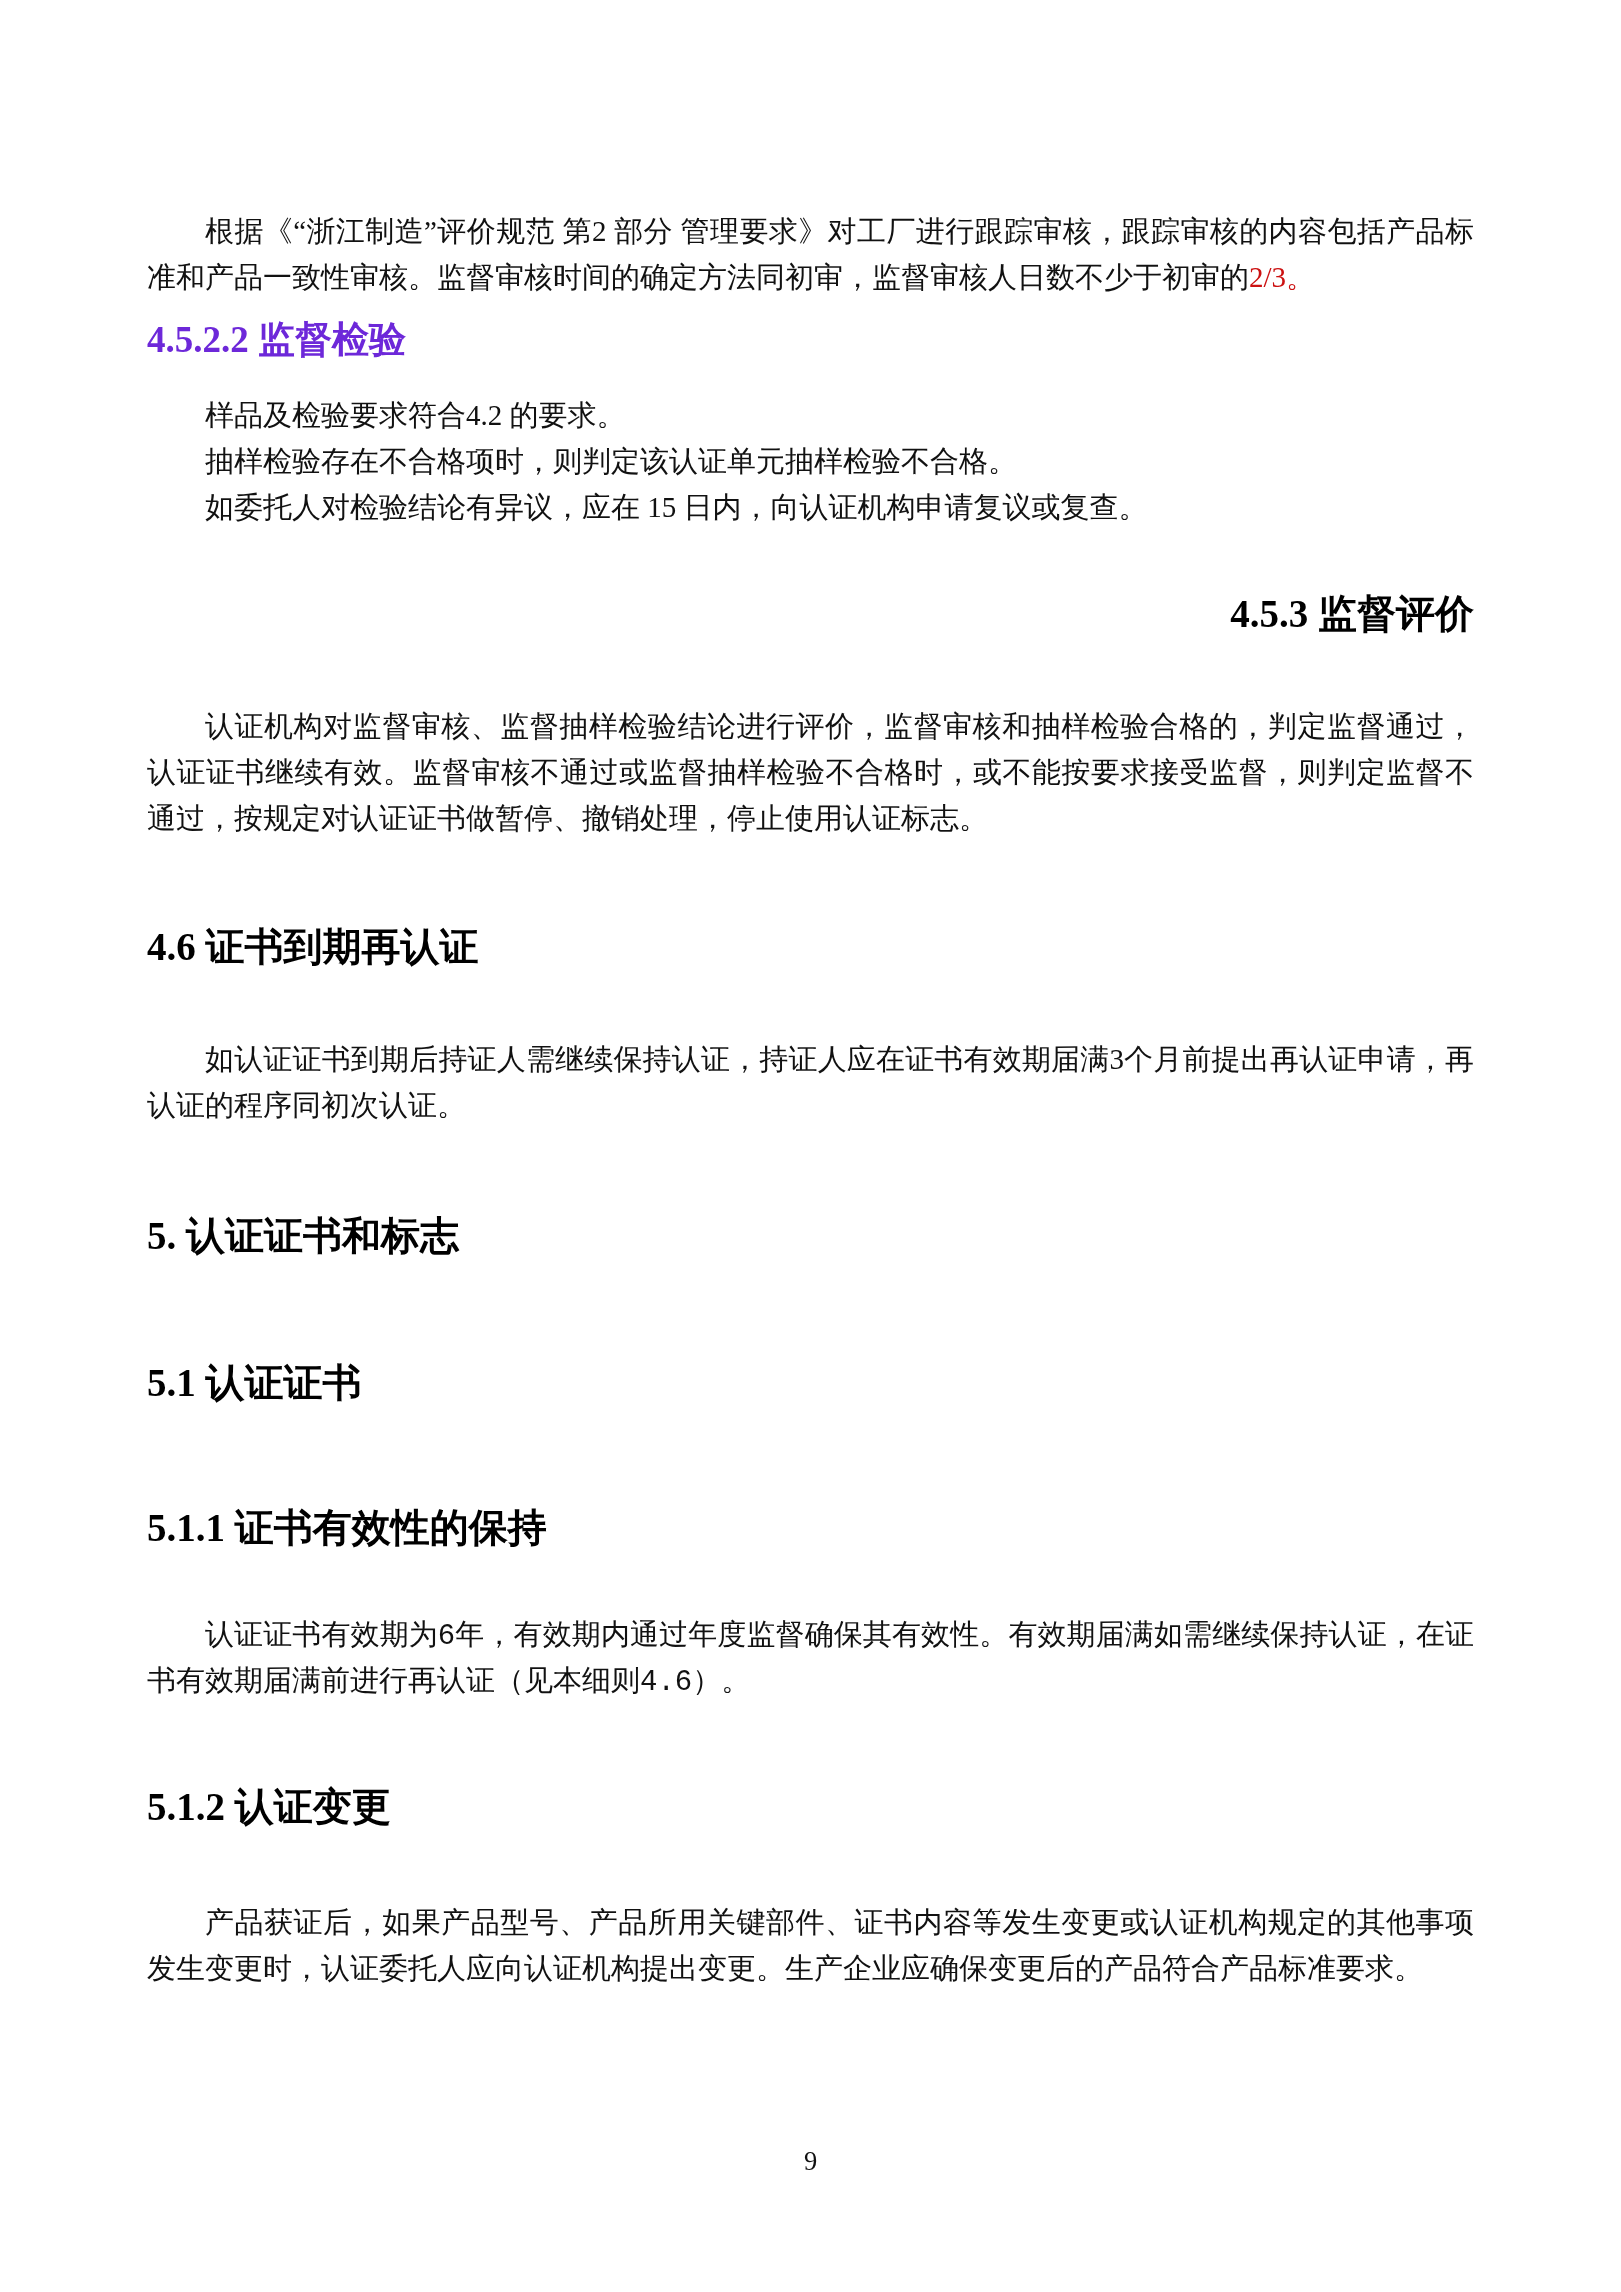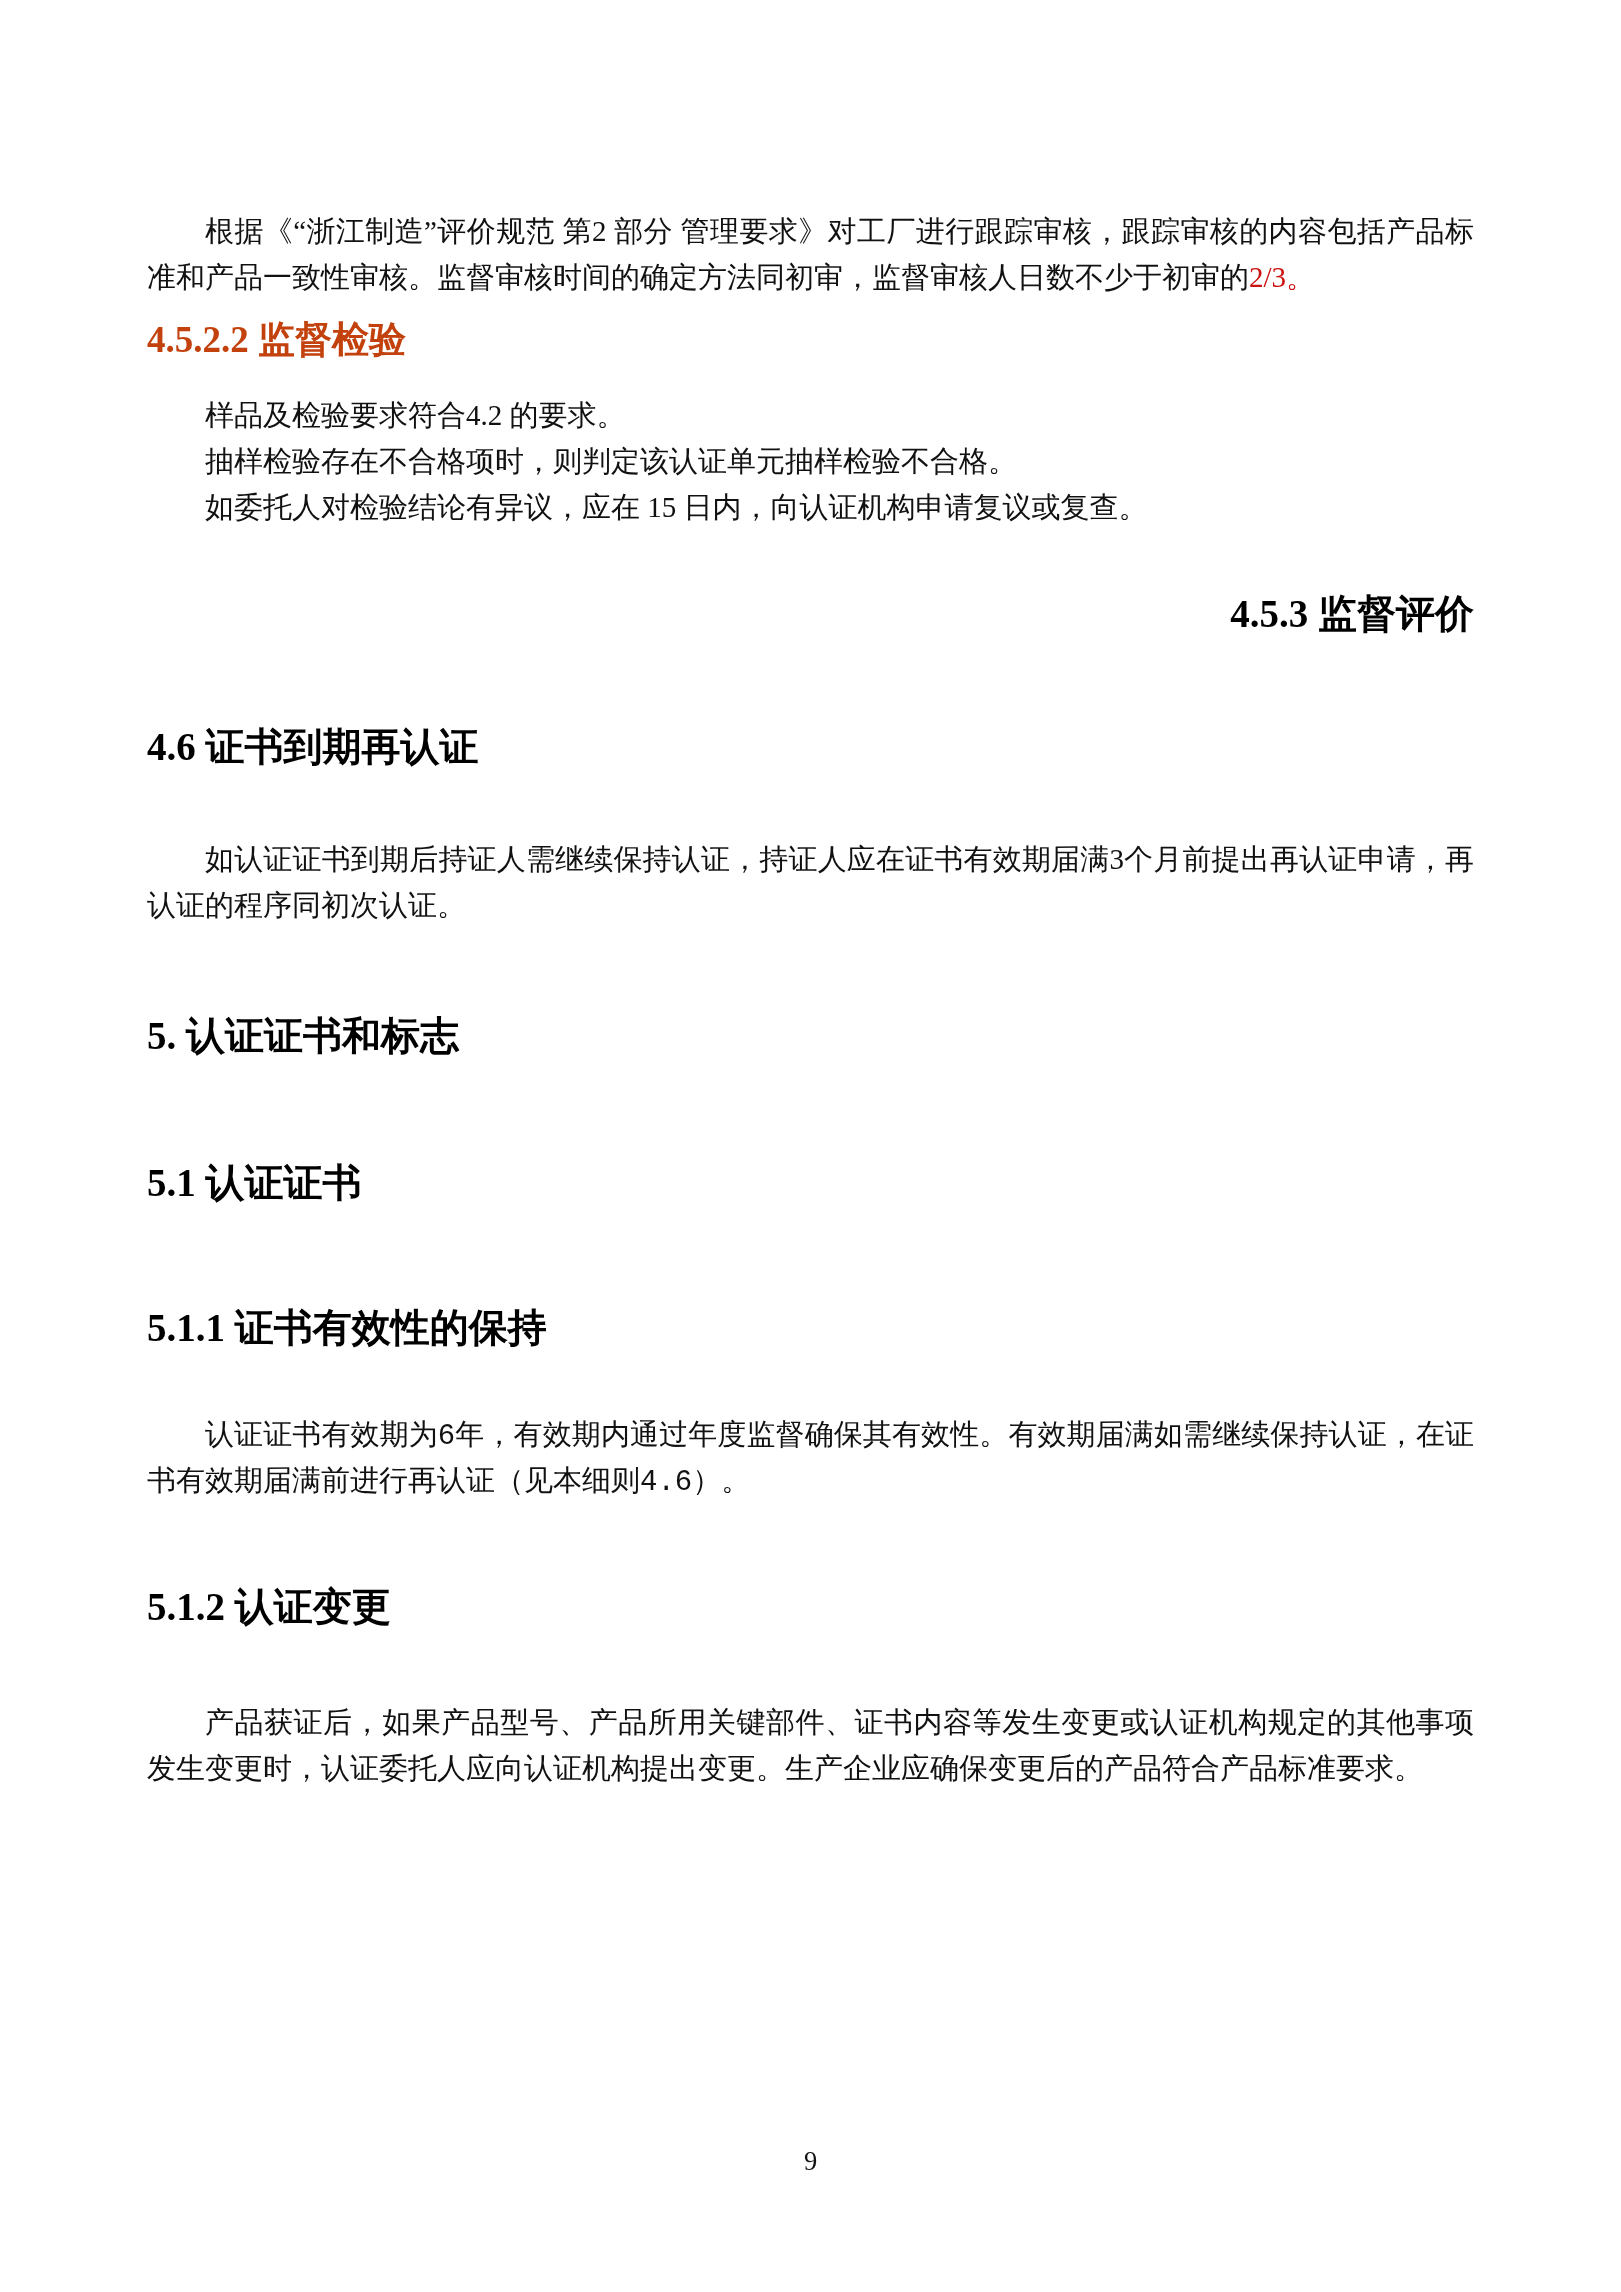--- a/index.html
+++ b/index.html
@@ -26,21 +26,21 @@
     text-align: justify;
     text-indent: 2em;
   }
   .red { color: #cc1111; }
 
   .h-sub {               
     margin: 13.7px 0 0 0;
     font-size: 37px;
     line-height: 51px;
     font-weight: bold;
-    color: #c2410c;
+    color: #6d28d9;
     text-align: left;
   }
   .h-main {              
     margin: 0;
     font-size: 39px;
     line-height: 55px;
     font-weight: bold;
     color: #000000;
     text-align: left;
   }
@@ -79,20 +79,21 @@
 
 
   <h3 class="h-sub">4.5.2.2 监督检验</h3>
 
   <p class="para mt-lines">样品及检验要求符合4.2 的要求。</p>
   <p class="para">抽样检验存在不合格项时，则判定该认证单元抽样检验不合格。</p>
   <p class="para">如委托人对检验结论有异议，应在 15 日内，向认证机构申请复议或复查。</p>
 
   <h2 class="h-main mt-h453">4.5.3 监督评价</h2>
 
+  <p class="para mt-p453">认证机构对监督审核、监督抽样检验结论进行评价，监督审核和抽样检验合格的，判定监督通过，认证证书继续有效。监督审核不通过或监督抽样检验不合格时，或不能按要求接受监督，则判定监督不通过，按规定对认证证书做暂停、撤销处理，停止使用认证标志。</p>
 
   <h2 class="h-main mt-h46">4.6 证书到期再认证</h2>
 
   <p class="para mt-p46">如认证证书到期后持证人需继续保持认证，持证人应在证书有效期届满3个月前提出再认证申请，再认证的程序同初次认证。</p>
 
   <h2 class="h-main mt-h5">5. 认证证书和标志</h2>
 
   <h2 class="h-main mt-h51">5.1 认证证书</h2>
 
   <h2 class="h-main mt-h511">5.1.1 证书有效性的保持</h2>

